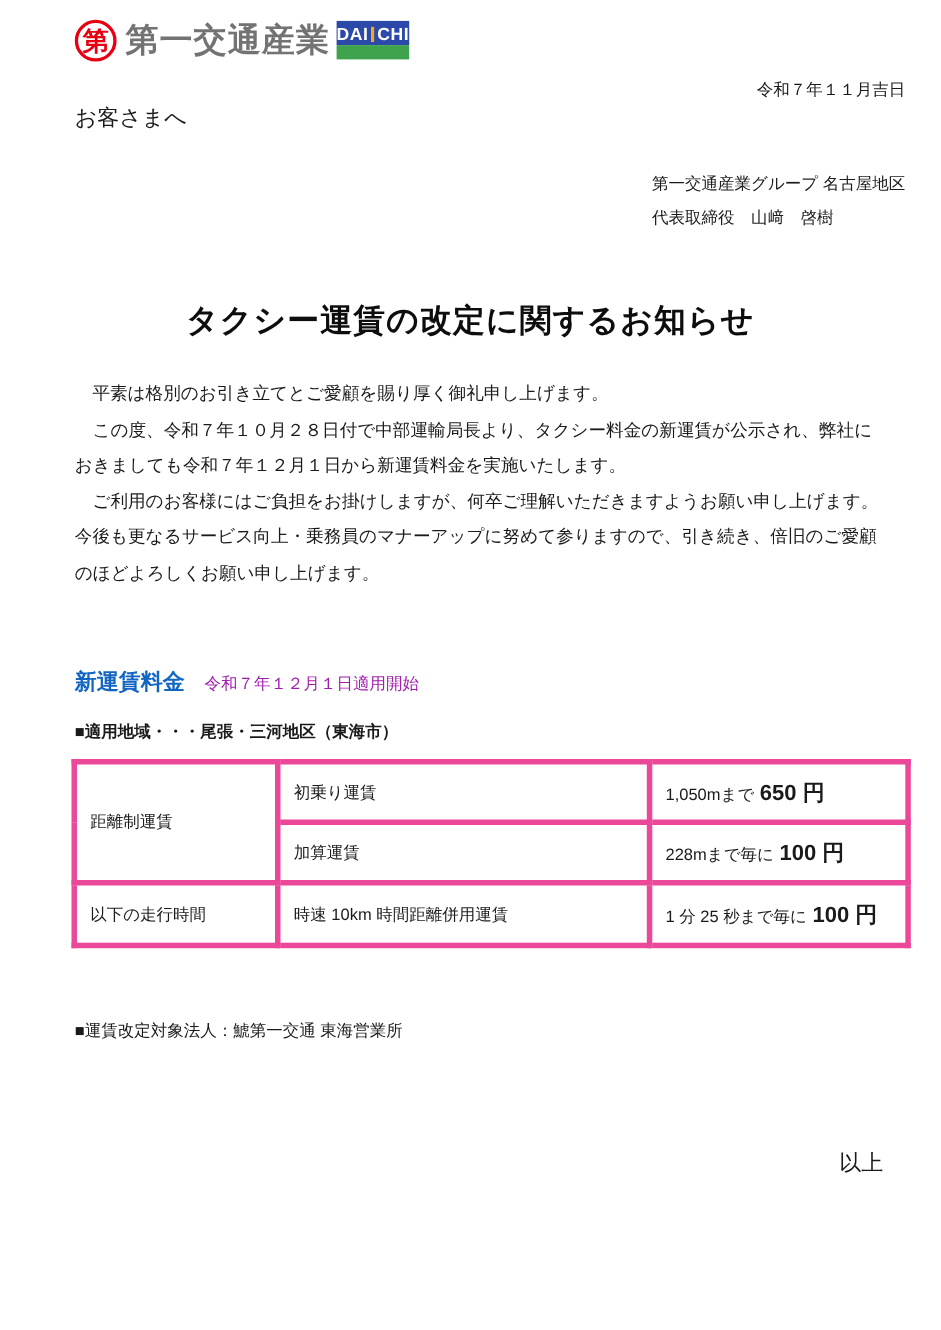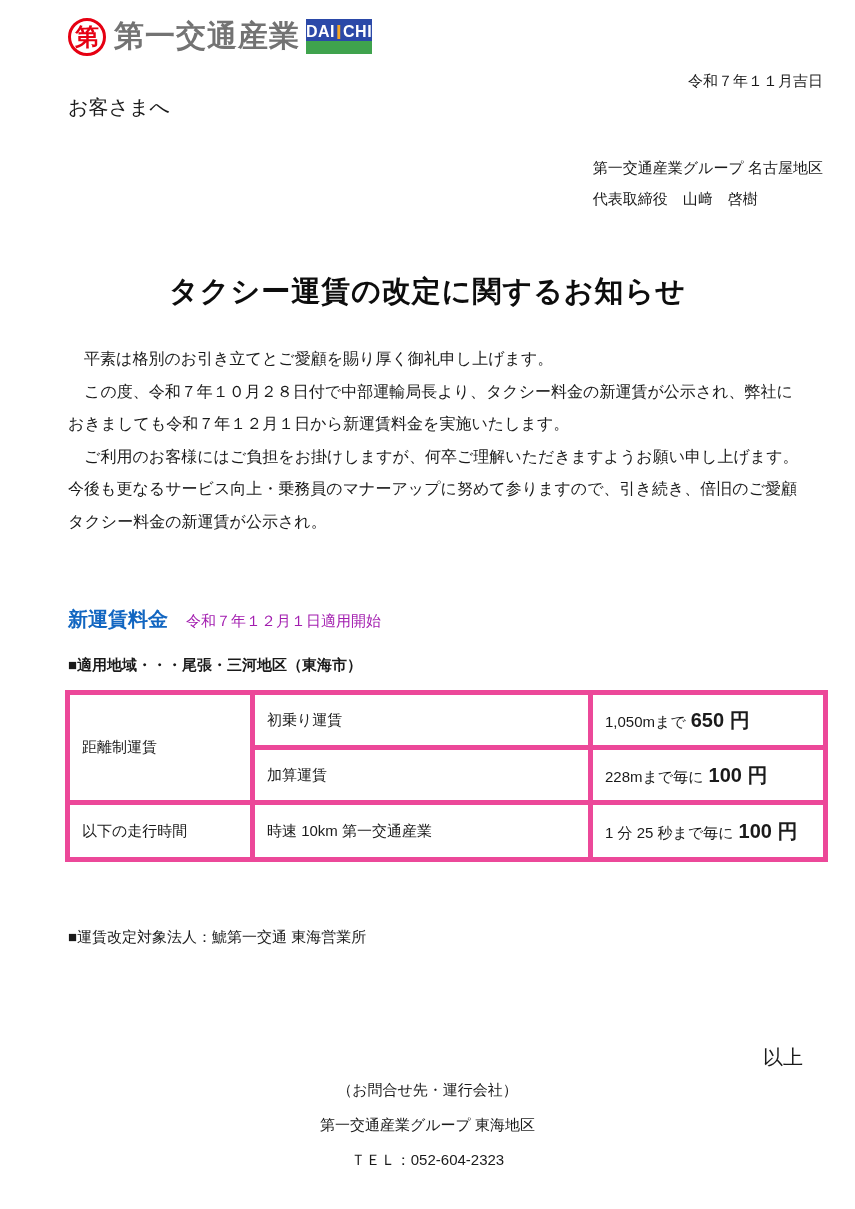--- a/index.html
+++ b/index.html
@@ -97,21 +97,21 @@
   </div>
 
   <div class="doc-title">タクシー運賃の改定に関するお知らせ</div>
 
   <div class="body-text">
     <div>　平素は格別のお引き立てとご愛顧を賜り厚く御礼申し上げます。</div>
     <div>　この度、令和７年１０月２８日付で中部運輸局長より、タクシー料金の新運賃が公示され、弊社に</div>
     <div>おきましても令和７年１２月１日から新運賃料金を実施いたします。</div>
     <div>　ご利用のお客様にはご負担をお掛けしますが、何卒ご理解いただきますようお願い申し上げます。</div>
     <div>今後も更なるサービス向上・乗務員のマナーアップに努めて参りますので、引き続き、倍旧のご愛顧</div>
-    <div>タクシー料金の新運賃が公示され。</div>
+    <div>のほどよろしくお願い申し上げます。</div>
   </div>
 
   <div class="section-head">
     <span class="main">新運賃料金</span>
     <span class="sub">令和７年１２月１日適用開始</span>
   </div>
 
   <div class="region-line">■適用地域・・・尾張・三河地区（東海市）</div>
 
   <table class="fare-table">
@@ -129,30 +129,25 @@
       </td>
     </tr>
     <tr class="row-h55">
       <td>加算運賃</td>
       <td>
         <span>228mまで毎に</span><span class="amount">100 円</span>
       </td>
     </tr>
     <tr class="row-h57">
       <td>以下の走行時間</td>
-      <td>時速 10km 第一交通産業</td>
+      <td>時速 10km 時間距離併用運賃</td>
       <td>
         <span>1 分 25 秒まで毎に</span><span class="amount">100 円</span>
       </td>
     </tr>
   </tbody>
     </table>
 
   <div class="target-line">■運賃改定対象法人：鯱第一交通 東海営業所</div>
   <div class="closing">以上</div>
 
-  <div class="footer">
-    <div>（お問合せ先・運行会社）</div>
-    <div>第一交通産業グループ 東海地区</div>
-    <div>ＴＥＬ：052-604-2323</div>
-  </div>
 
 </div>
 
 </body></html>

